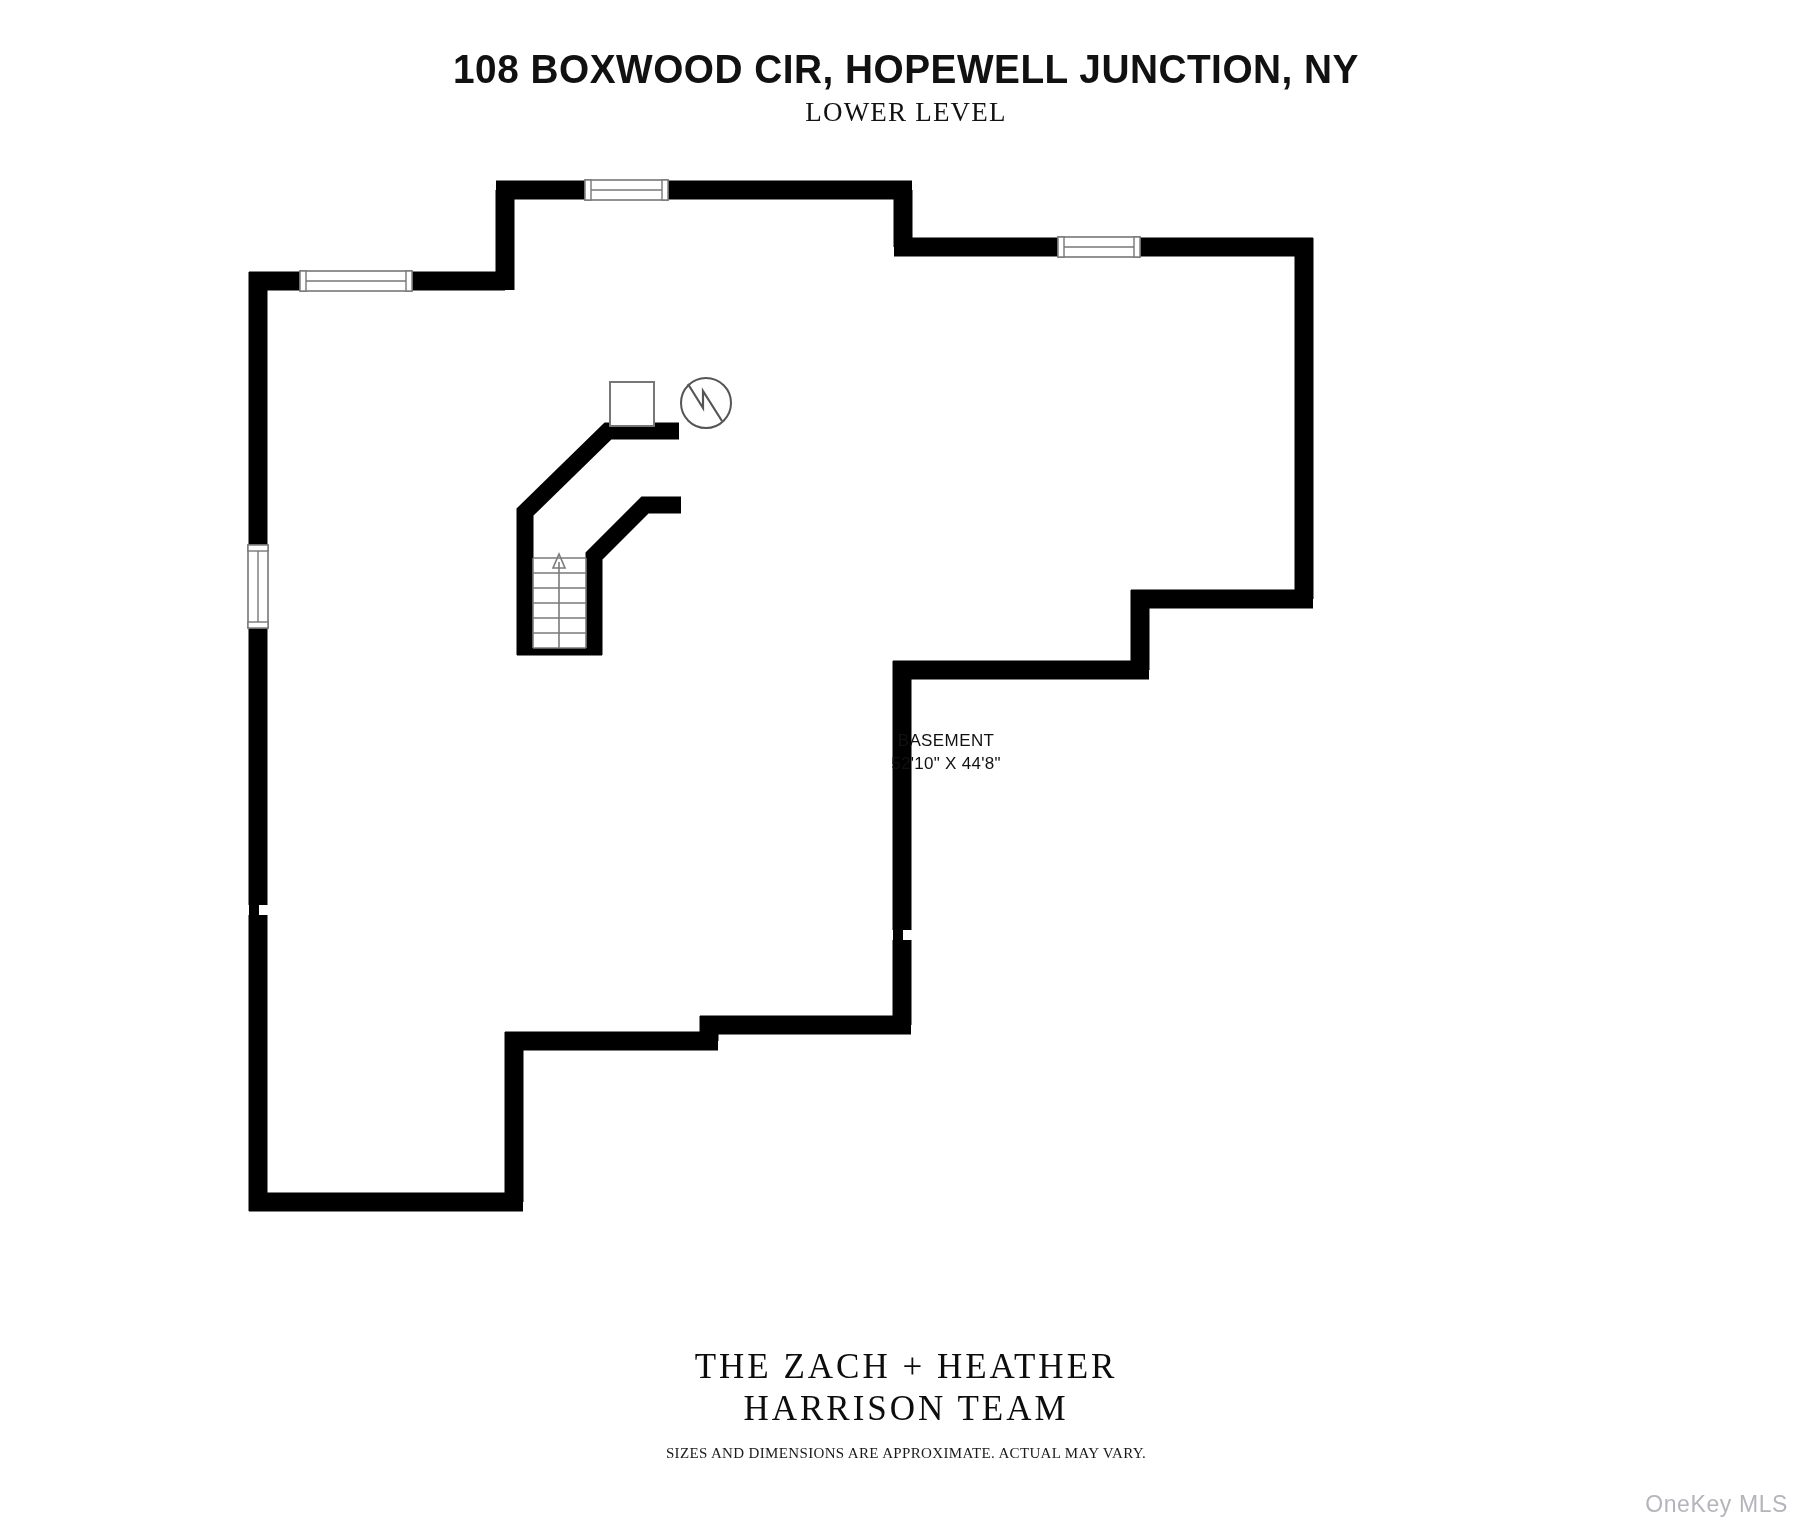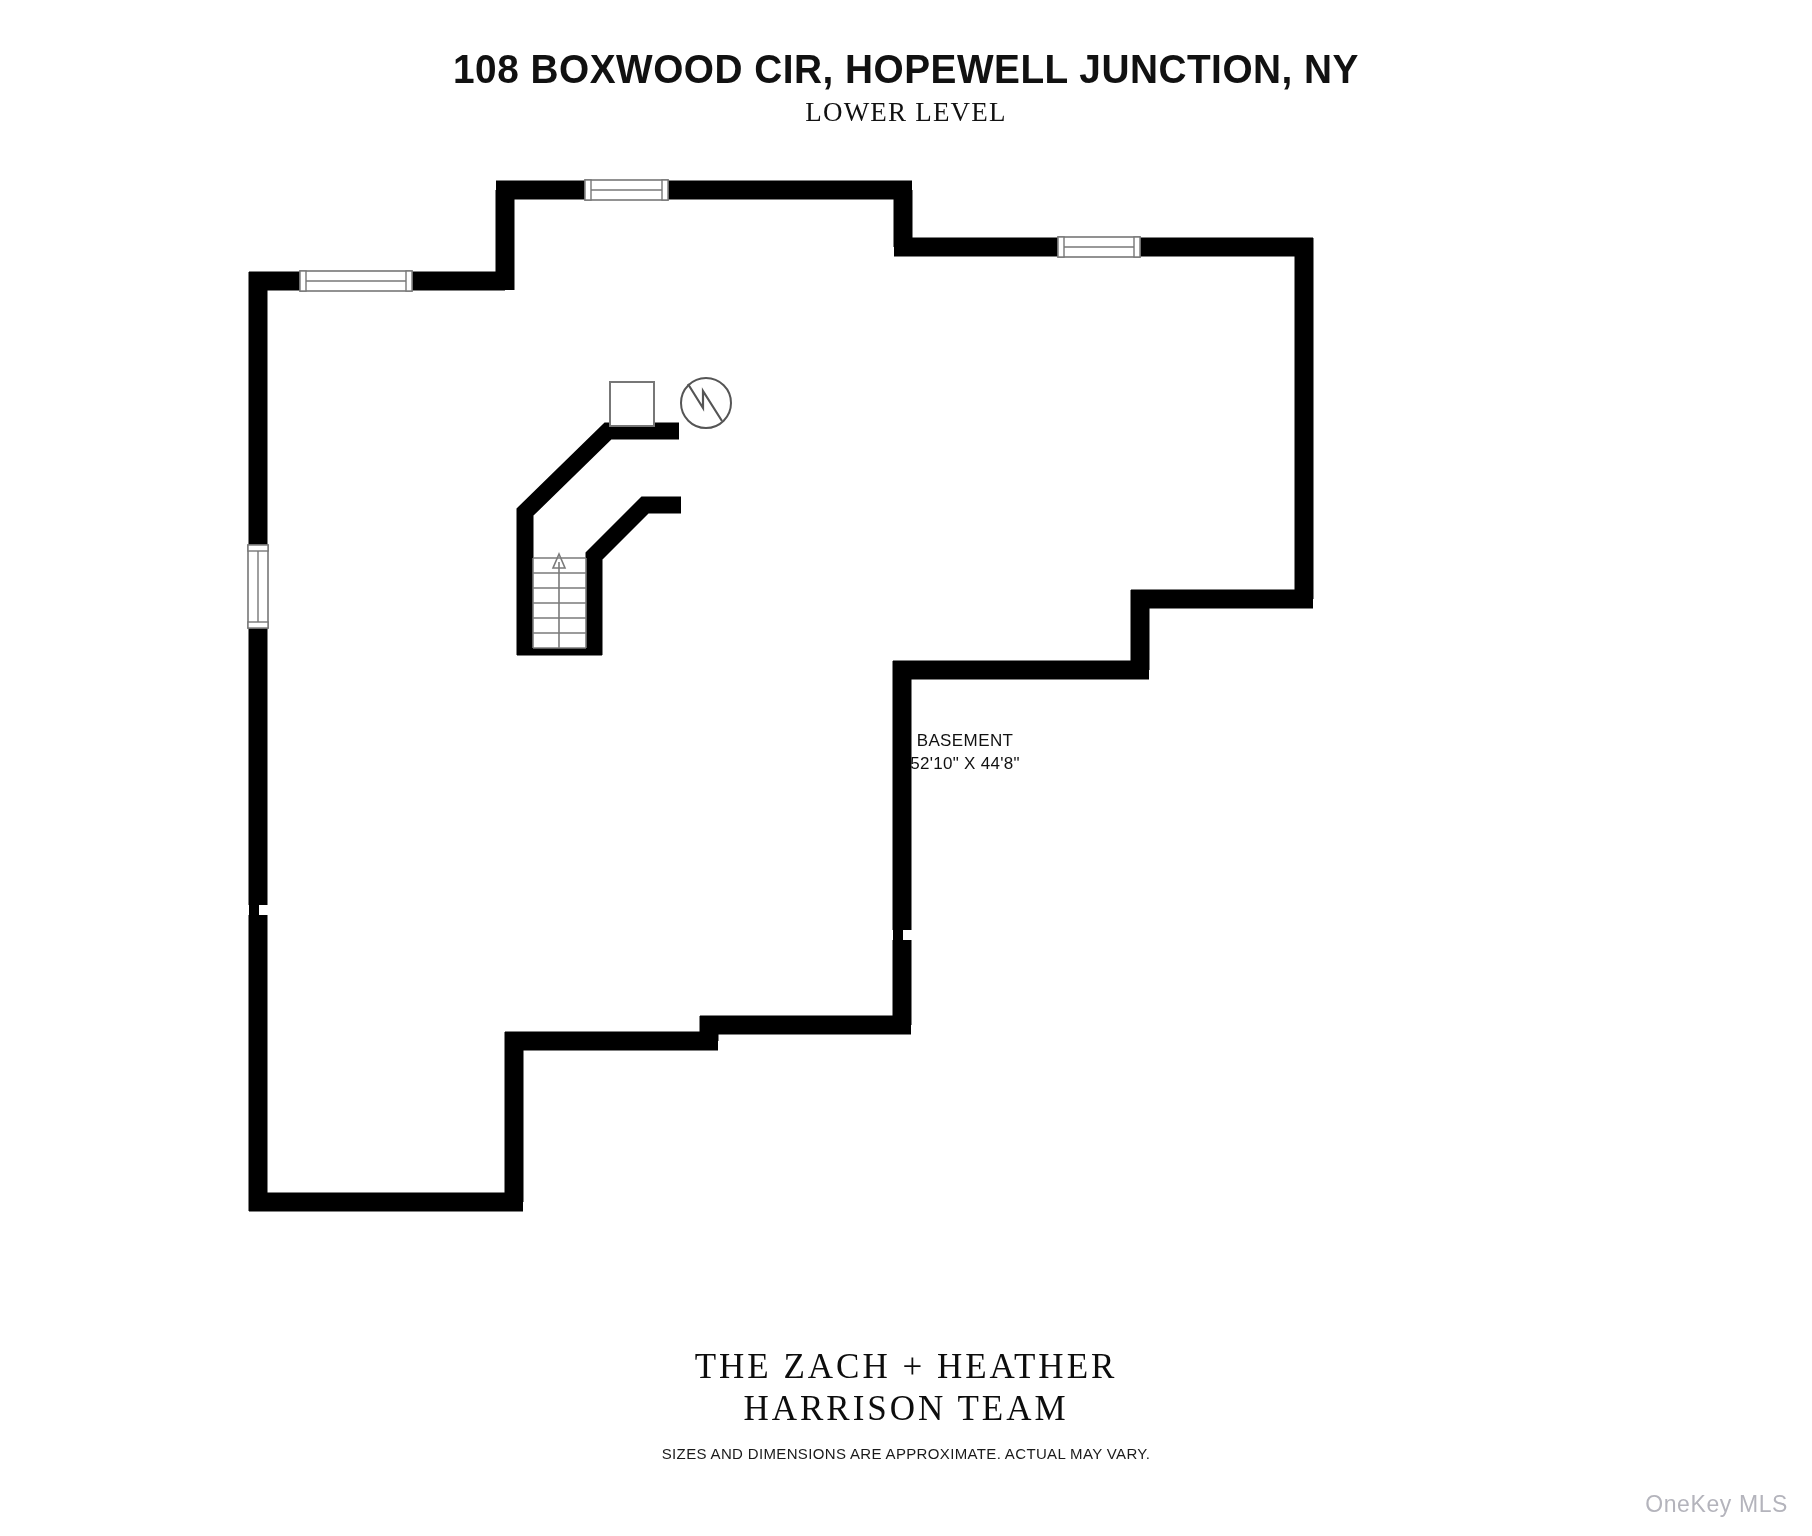--- a/index.html
+++ b/index.html
@@ -61,21 +61,21 @@
   }
   .plan-svg {
     display: block;
     width: 1812px;
     height: 1180px;
   }
 
   
   .room-label {
     position: absolute;
-    left: 795px;
+    left: 776px;
     top: 580px;
     width: 340px;
     text-align: center;
     user-select: none;
   }
   .room-name {
     font-family: "Liberation Sans", sans-serif;
     font-size: 17px;
     letter-spacing: 0.4px;
     color: #111111;
@@ -100,21 +100,21 @@
   }
   .brand-line {
     font-family: "Liberation Serif", serif;
     font-size: 35px;
     letter-spacing: 3.0px;
     line-height: 1.18;
     color: #0d0d0d;
     font-weight: 400;
   }
   .disclaimer {
-    font-family: Liberation Sans, sans-serif;
+    font-family: Liberation Serif, serif;
     font-size: 15px;
     letter-spacing: 0.35px;
     color: #1a1a1a;
     margin-top: 16px;
   }
 
   
   .watermark {
     position: absolute;
     right: 24px;

